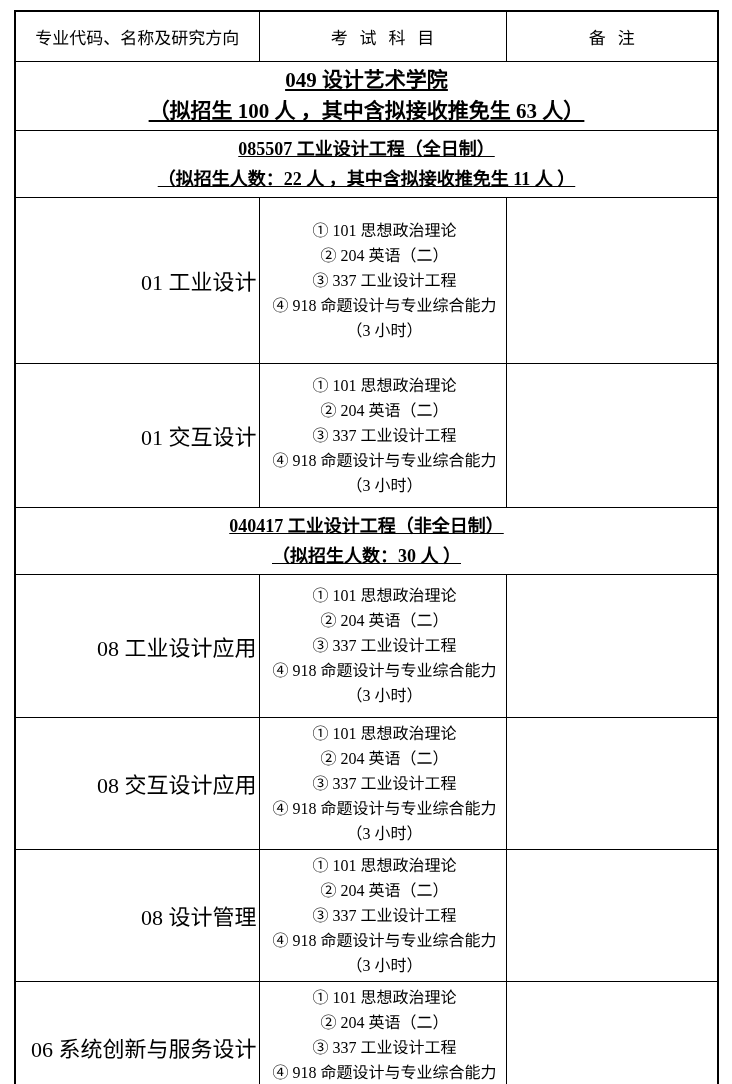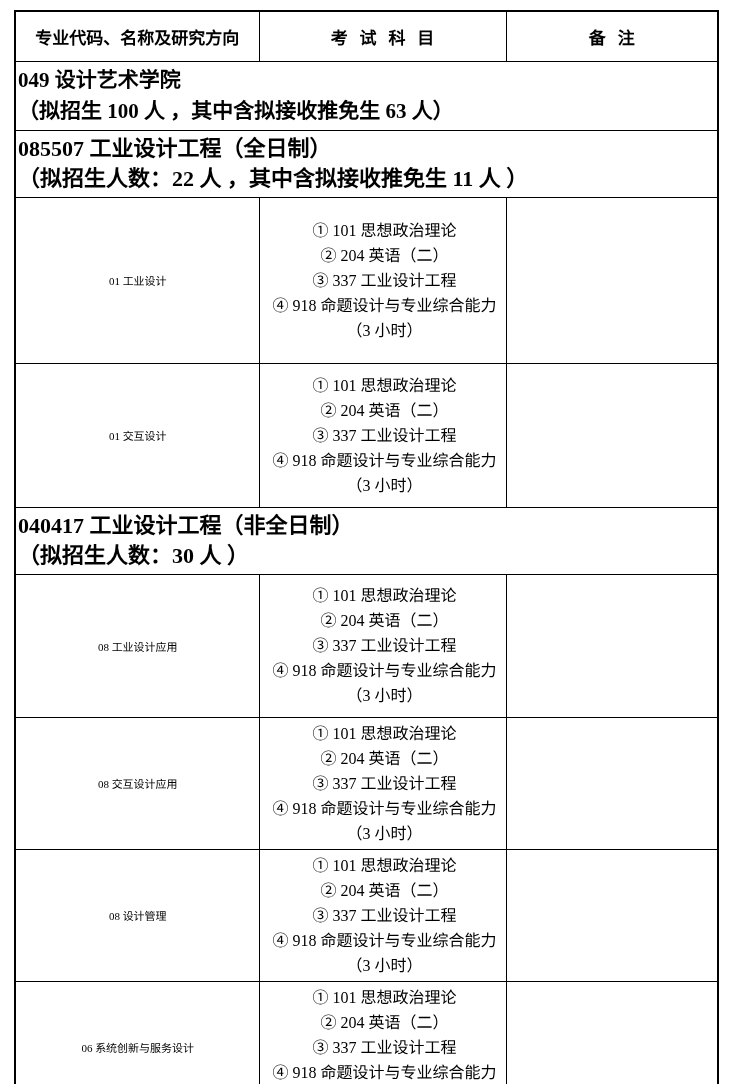--- a/index.html
+++ b/index.html
@@ -27,44 +27,45 @@
     box-shadow: 0 2px 0 #9a9a9a;
   }
   table.adm td, table.adm th {
     border: 1px solid #000000;
     vertical-align: middle;
     overflow: hidden;
   }
   
   tr.hdr th {
     font-size: 17px;
-    font-weight: bold;
+    font-weight: normal;
     text-align: center;
     word-spacing: 0.45em;
     padding: 0 2px;
   }
   
   tr.sec td {
     font-weight: bold;
-    text-align: left;
+    text-align: center;
     padding: 3px 2px 3px 2px;
+    text-decoration: underline;
   }
   tr.sec-school td {
     font-size: 21px;
     line-height: 31px;
   }
   tr.sec-prog td {
-    font-size: 22px;
+    font-size: 18px;
     line-height: 30px;
   }
   
   td.dir {
-    font-size: 11px;
+    font-size: 22px;
     padding: 2px 2px 2px 3px;
-    text-align: center;
+    text-align: right;
   }
   td.exams {
     font-size: 16px;
     line-height: 25px;
     padding: 3px 2px 3px 6px;
     text-align: center;
   }
   td.remark {
     padding: 0;
   }

